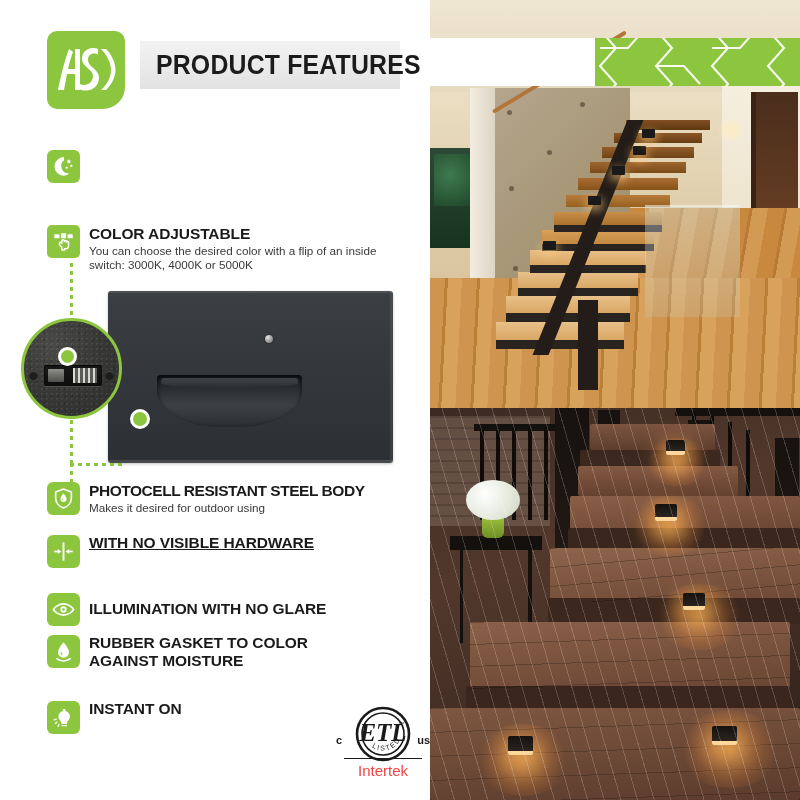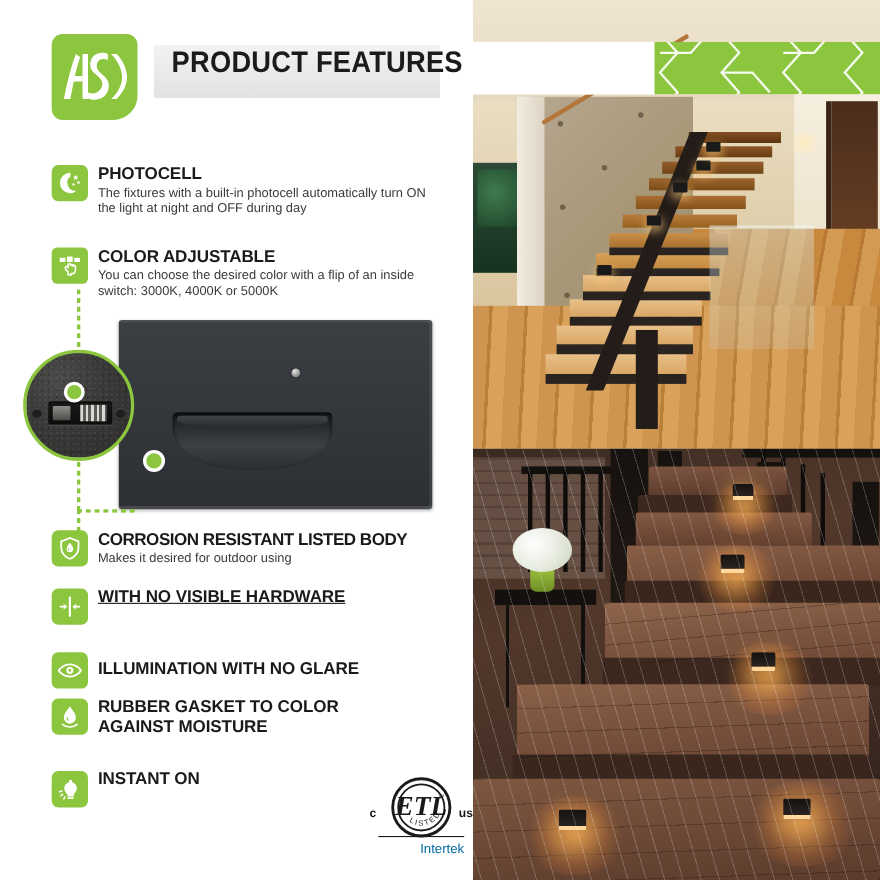--- a/index.html
+++ b/index.html
@@ -17,21 +17,21 @@
   
   .logo{
     position:absolute;left:47px;top:31px;width:78px;height:78px;
     background:#8CC63E;border-radius:10px 10px 22px 10px;
     display:flex;align-items:center;justify-content:center;
   }
   .logo svg{display:block;}
   .title-bar{
     position:absolute;left:140px;top:41px;width:260px;height:48px;
     background:linear-gradient(180deg,#f2f2f2 0%,#eaeaea 55%,#e2e2e2 100%);
-    display:flex;align-items:flex-start;
+    display:flex;align-items:center;
   }
   .title-bar .title{
     font-size:27px;font-weight:bold;color:#1b1b1b;letter-spacing:.2px;
     margin-left:16px;transform:scaleX(.92);transform-origin:left center;
     white-space:nowrap;
   }
 
   
   .feat{position:absolute;display:flex;align-items:flex-start;}
   .ficon{
@@ -139,22 +139,22 @@
   .dv2{left:70px;top:420px;height:44px;}
   .dh1{left:70px;top:463px;width:56px;}
   .dv3{left:70px;top:463px;height:33px;}
 
   
   .etl{position:absolute;left:336px;top:706px;width:94px;text-align:center;}
   .etl .mark{position:relative;height:56px;}
   .etl .c-left{position:absolute;left:0px;top:28px;font-size:11px;color:#1a1a1a;font-weight:bold;}
   .etl .us-right{position:absolute;right:0px;top:28px;font-size:11px;color:#1a1a1a;font-weight:bold;}
   .etl .intertek{
-    font-size:12px;color:#0369a1;margin-top:-4px;padding-top:3px;
-    border-top:1.6px solid #1a1a1a;display:inline-block;width:78px;text-align:right;
+    font-size:15px;color:#ef4444;margin-top:-4px;padding-top:3px;
+    border-top:1.6px solid #1a1a1a;display:inline-block;width:78px;
   }
 
   
   .photos{position:absolute;left:430px;top:0;width:370px;height:800px;overflow:hidden;}
 
   
   .ph-top{position:absolute;left:0;top:0;width:370px;height:408px;overflow:hidden;
     background:linear-gradient(180deg,#e8dcc4 0%,#d8c9ab 100%);}
   .room-bg{position:absolute;inset:0;
     background:
@@ -404,24 +404,20 @@
 
     <div class="feat f-photocell">
       <span class="ficon">
         <svg width="23" height="23" viewBox="0 0 24 24" fill="#ffffff">
           <path d="M12.6 2.2A9.6 9.6 0 0 0 12 21.6a9.6 9.6 0 0 0 6.6-2.6 7.6 7.6 0 0 1-6-13.5 9.4 9.4 0 0 1 .0-3.3z"></path>
           <path d="M17.6 4.1l.75 1.55 1.7.24-1.23 1.2.3 1.7-1.52-.8-1.52.8.3-1.7-1.24-1.2 1.71-.24z"></path>
           <path d="M20.2 9.6l.5 1.05 1.15.16-.83.81.2 1.15-1.02-.54-1.03.54.2-1.15-.83-.81 1.15-.16z"></path>
           <path d="M15.4 11.7l.45.95 1.05.15-.76.74.18 1.04-.92-.49-.93.49.18-1.04-.76-.74 1.05-.15z"></path>
         </svg>
       </span>
-      <span class="ftext">
-        <span class="fhead">PHOTOCELL</span>
-        <span class="fsub" style="display:block;">The fixtures with a built-in photocell automatically turn ON the light at night and OFF during day</span>
-      </span>
     </div>
 
     <div class="feat f-color">
       <span class="ficon sq">
         <svg width="23" height="23" viewBox="0 0 24 24">
           <g fill="#ffffff">
             <rect x="2.4" y="4.4" width="5.4" height="4.2" rx=".6"></rect>
             <rect x="9.3" y="3.4" width="5.4" height="5.2" rx=".6"></rect>
             <rect x="16.2" y="4.4" width="5.4" height="4.2" rx=".6"></rect>
           </g>
@@ -463,21 +459,21 @@
 
     <div class="feat f-corrosion">
       <span class="ficon">
         <svg width="23" height="23" viewBox="0 0 24 24">
           <path d="M12 2.2 3.8 5.3v6.1c0 4.7 3.3 9 8.2 10.5 4.9-1.5 8.2-5.8 8.2-10.5V5.3z" fill="none" stroke="#ffffff" stroke-width="1.7"></path>
           <path d="M12 6.6c-2 2.5-3.2 4.3-3.2 5.9 0 1.8 1.4 3.2 3.2 3.2s3.2-1.4 3.2-3.2c0-1.6-1.2-3.4-3.2-5.9z" fill="#ffffff"></path>
           <path d="M11.1 13.7c-.35-.3-.5-.75-.45-1.25" fill="none" stroke="#8CC63E" stroke-width="1" stroke-linecap="round"></path>
         </svg>
       </span>
       <span class="ftext">
-        <span class="fhead">CORROSION RESISTANT LISTED BODY</span>
+        <span class="fhead">PHOTOCELL RESISTANT STEEL BODY</span>
         <span class="fsub" style="display:block;">Makes it desired for outdoor using</span>
       </span>
     </div>
 
     <div class="feat f-sleek">
       <span class="ficon">
         <svg width="23" height="23" viewBox="0 0 24 24">
           <rect x="11" y="2.5" width="2" height="19" fill="#ffffff"></rect>
           <g fill="#ffffff">
             <path d="M2.4 11.1h4.6v1.8H2.4z"></path>

